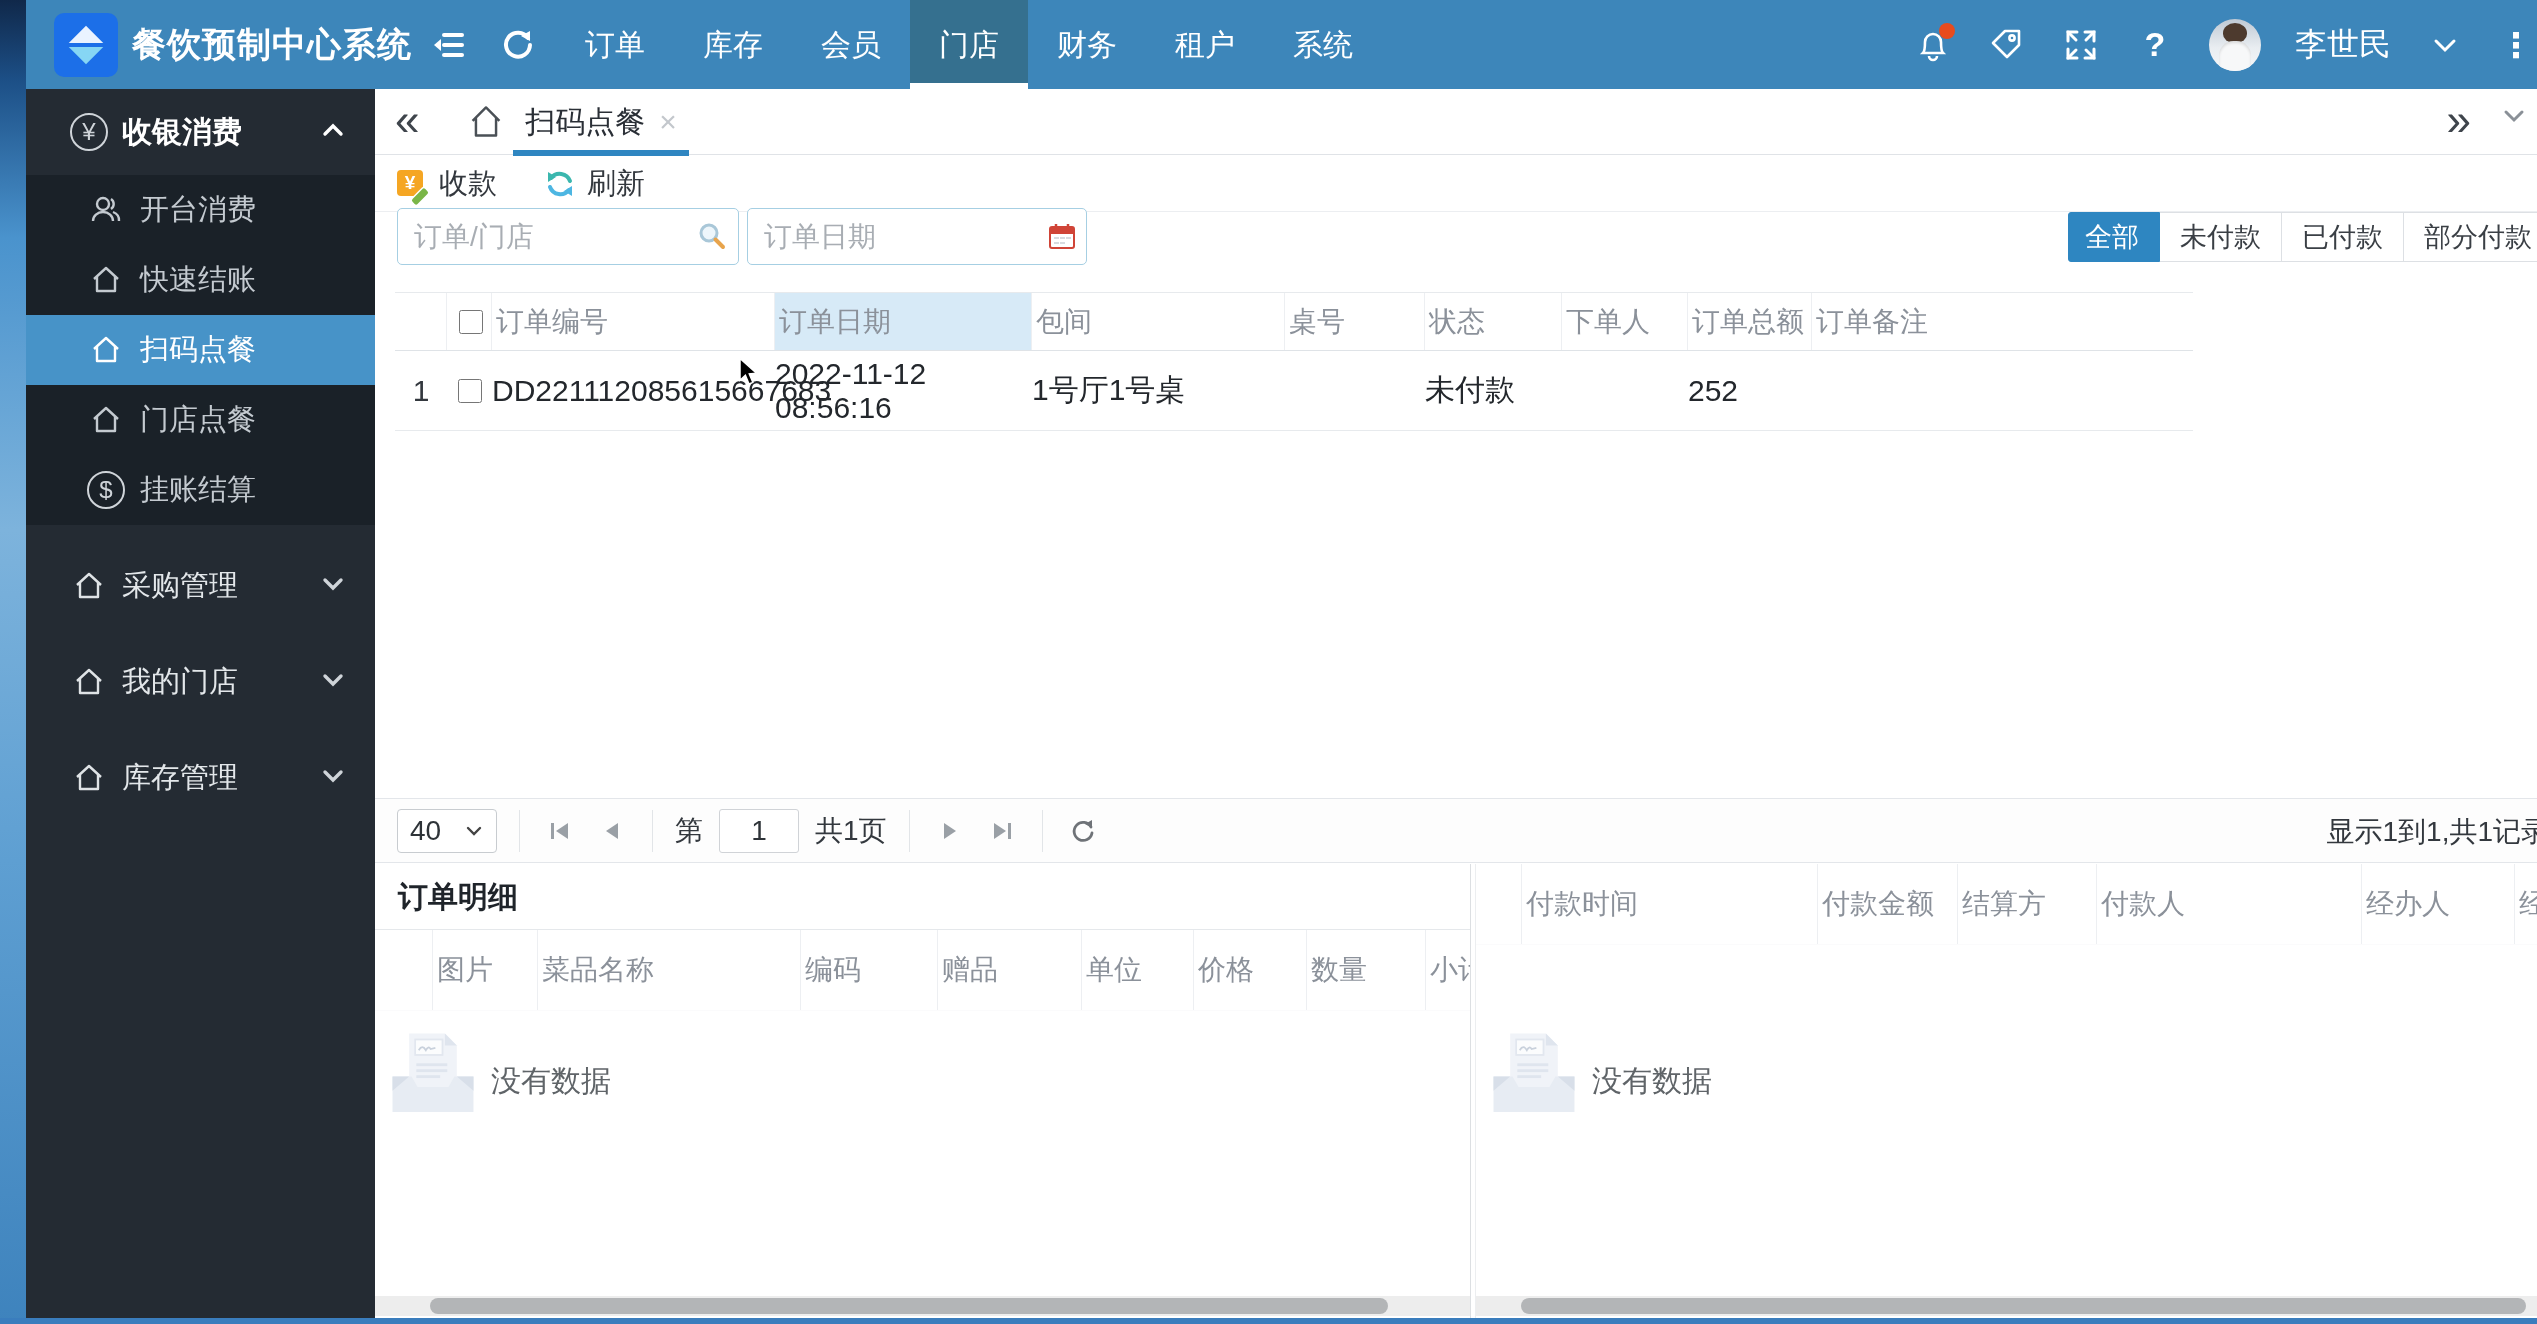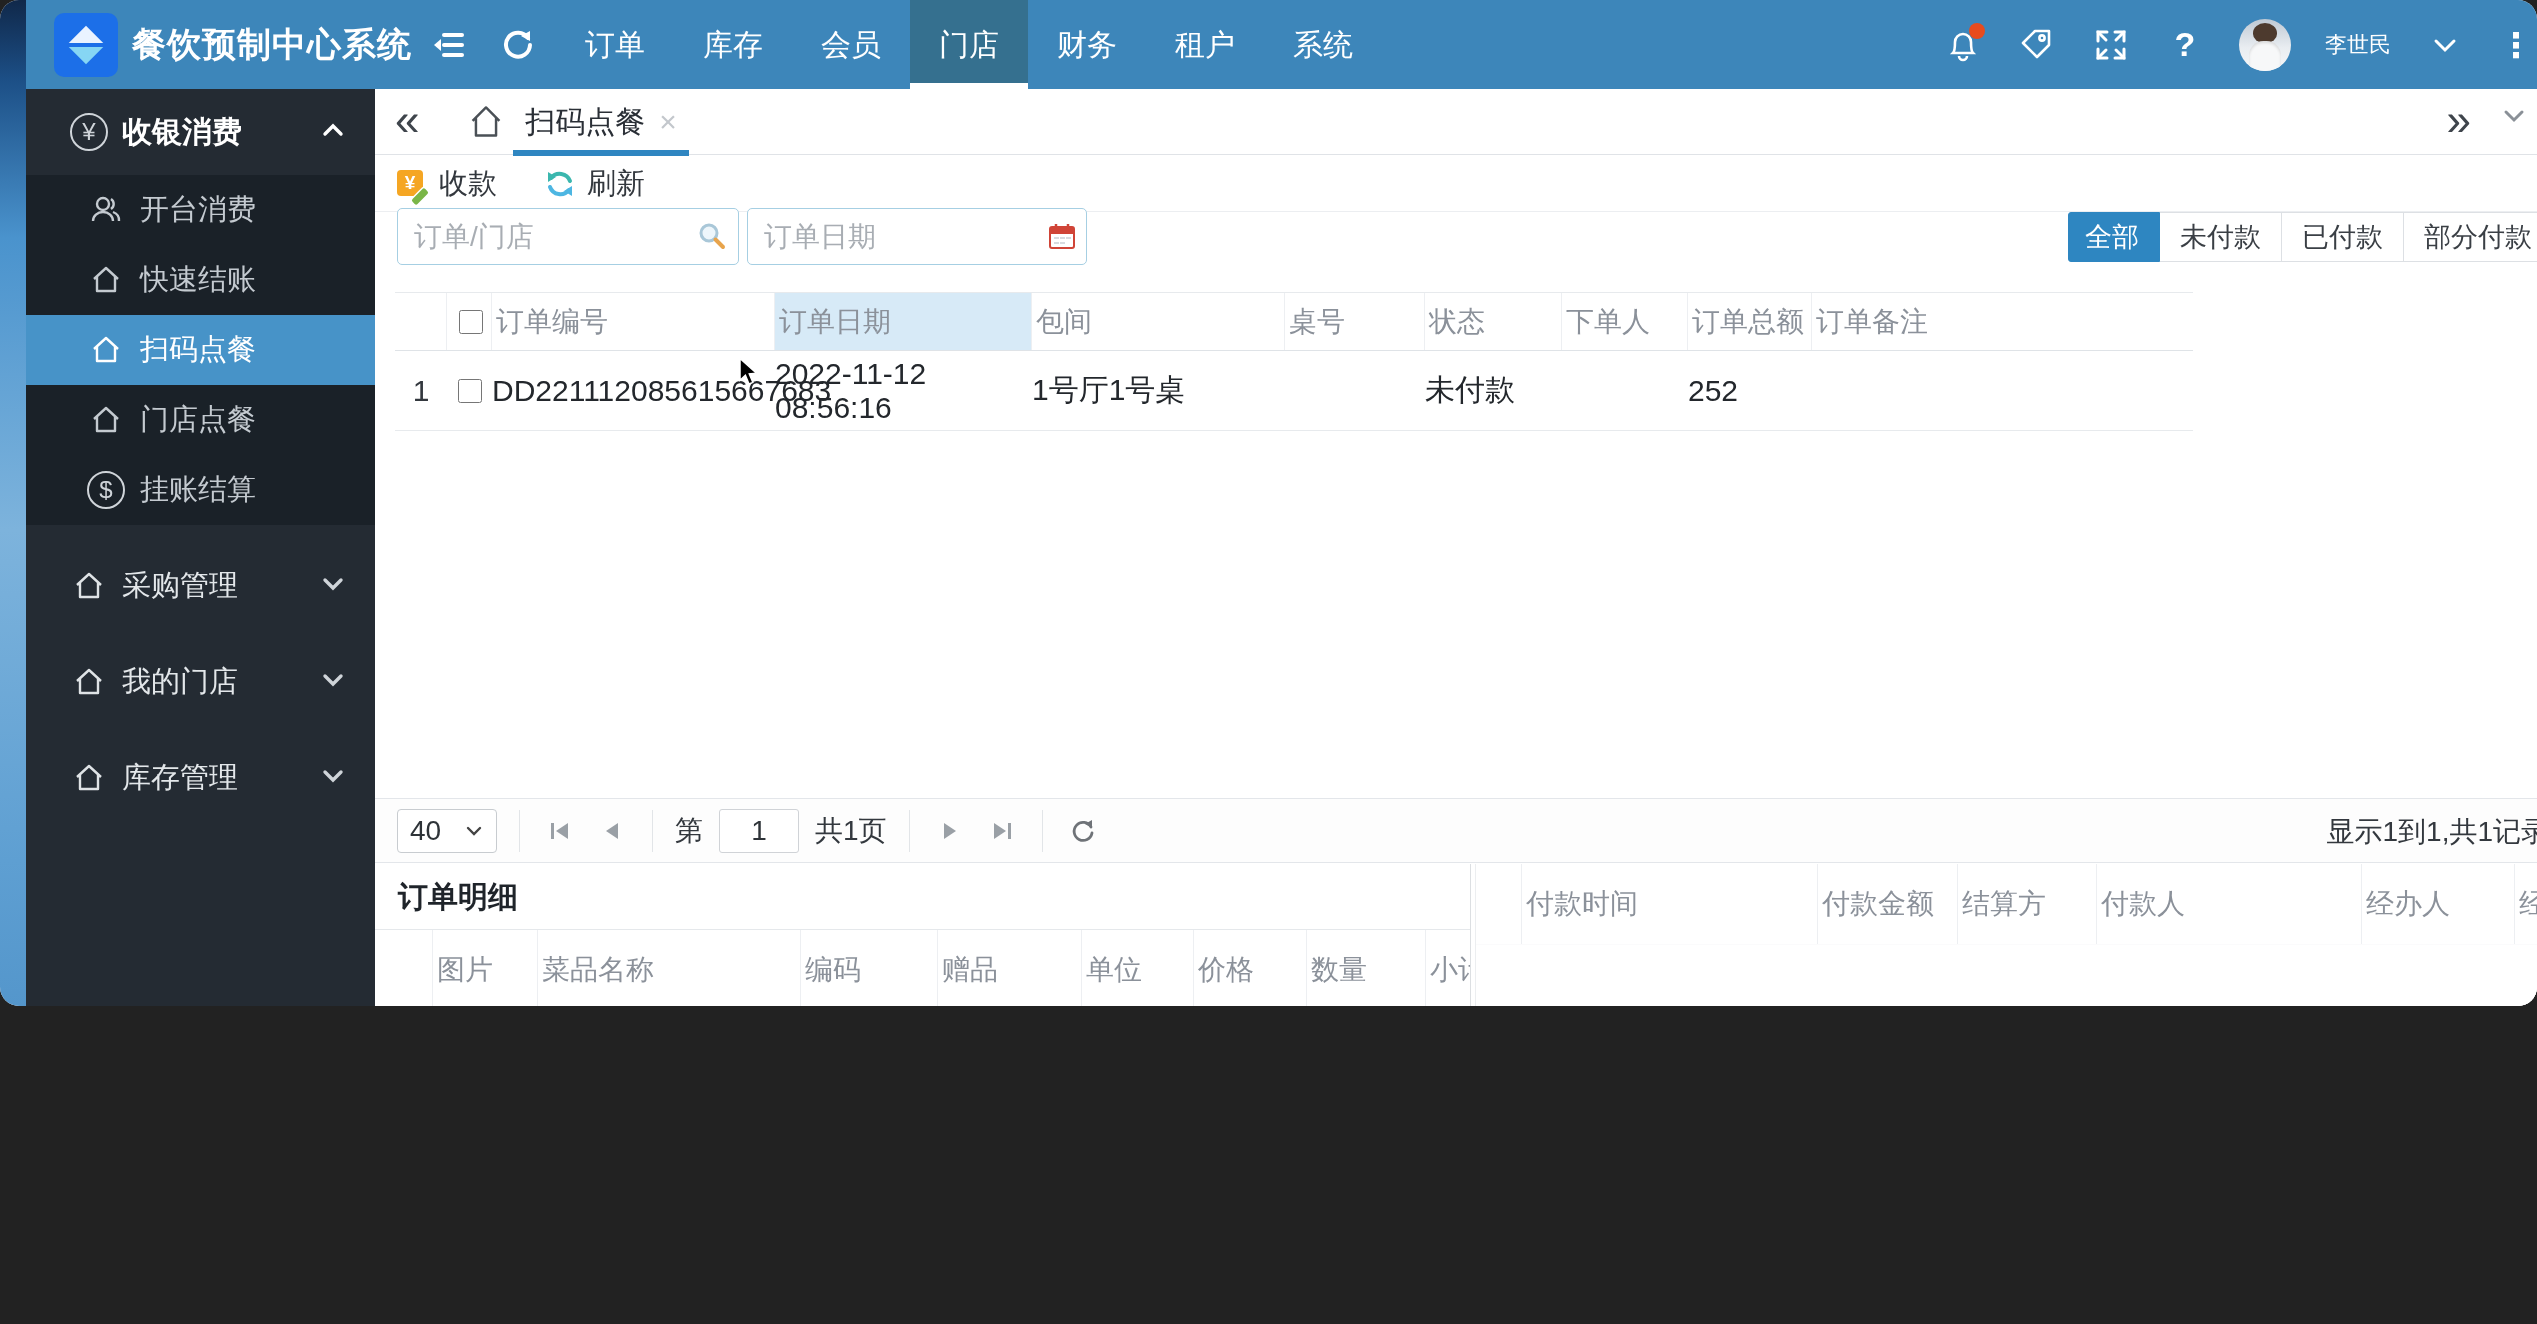--- a/index.html
+++ b/index.html
@@ -1,18 +1,18 @@
 <!DOCTYPE html>
 <html><head>
 <meta charset="utf-8">
 <style>
   * { margin:0; padding:0; box-sizing:border-box; }
   html,body { background:#222; }
   body { font-family:"Liberation Sans","DejaVu Sans",sans-serif; }
-  #page { position:relative; width:2537px; height:1006px; background:#fff; overflow:hidden;border-radius:19px; }
+  #page { position:relative; width:2537px; height:1324px; background:#fff; overflow:hidden; }
 
   
   .desktop-strip { position:absolute; left:0; top:0; width:26px; height:1324px;
     background:linear-gradient(180deg,#10284a 0%,#1c4f86 6%,#4a93cd 18%,#7db3dc 40%,#5e9fd2 65%,#3e83bd 100%); }
   .desktop-bottom { position:absolute; left:0; top:1318px; width:2537px; height:6px;
     background:linear-gradient(90deg,#2f77b4,#5completely); background:#3a7dbd; }
 
   
   .navbar { position:absolute; left:26px; top:0; width:2511px; height:89px; background:#3d86ba;
     display:flex; align-items:center; color:#fff; }
@@ -26,21 +26,21 @@
   .nav-item.active { background:#35708f; }
   .nav-item.active::after { content:""; position:absolute; left:0; right:0; bottom:0; height:6px; background:#fff; }
   .nav-right { margin-left:auto; display:flex; align-items:center; gap:34px; padding-right:4px; }
   .nav-ico { width:40px; height:40px; display:flex; align-items:center; justify-content:center; position:relative; cursor:pointer; }
   .badge-dot { position:absolute; right:-2px; top:-2px; width:16px; height:16px; border-radius:50%; background:#e84b1d; }
   .qmark { font-size:34px; font-weight:bold; }
   .avatar { width:52px; height:52px; border-radius:50%; overflow:hidden; position:relative;
     background:linear-gradient(180deg,#bfc9d4 0%,#e9edf1 55%,#f6f7f8 100%); flex:none; }
   .avatar::before { content:""; position:absolute; left:14px; top:4px; width:24px; height:20px; border-radius:50% 50% 45% 45%; background:#4d3a2e; }
   .avatar::after { content:""; position:absolute; left:10px; top:22px; width:32px; height:32px; border-radius:45% 45% 0 0; background:#f7f8f9; box-shadow:inset 0 2px 3px rgba(0,0,0,.12); }
-  .user-name { font-size:22px; white-space:nowrap; }
+  .user-name { font-size:32px; white-space:nowrap; }
   .more-dots { font-size:34px; font-weight:bold; letter-spacing:0; }
 
   
   .sidebar { position:absolute; left:26px; top:89px; width:349px; height:1229px; background:#242b33; color:#e8ebee; }
   .side-group { height:86px; display:flex; align-items:center; cursor:pointer; position:relative; }
   .side-group .g-icon { margin-left:42px; width:42px; display:flex; justify-content:center; }
   .side-group .g-label { margin-left:12px; font-size:30px; font-weight:bold; color:#fff; }
   .side-group .g-caret { position:absolute; right:28px; }
   .submenu { background:#1a2128; }
   .side-item { height:70px; display:flex; align-items:center; cursor:pointer; color:#c4cad0; }

